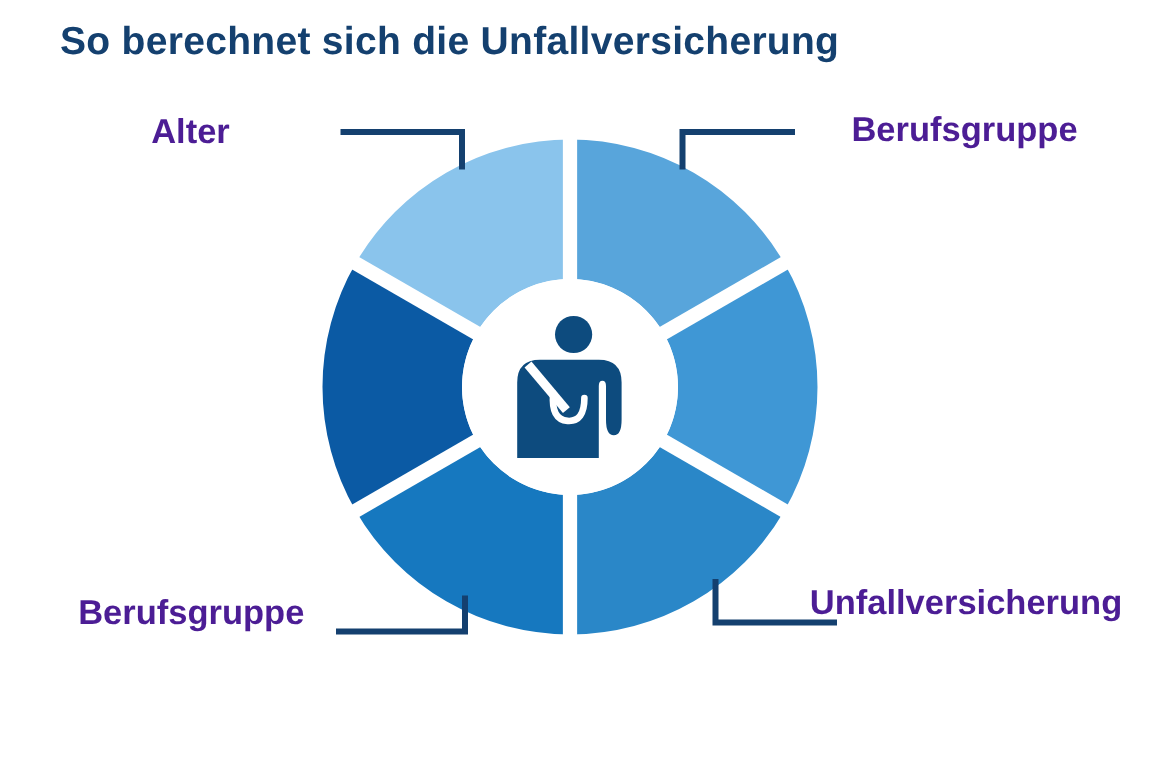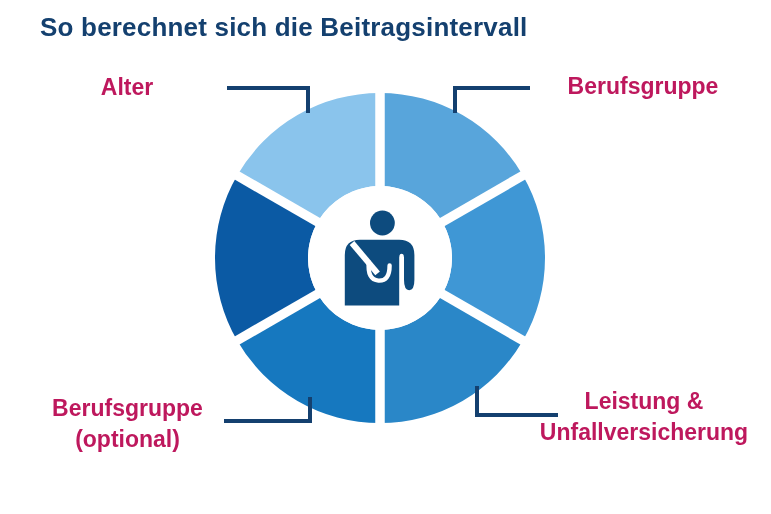--- a/index.html
+++ b/index.html
@@ -10,36 +10,36 @@
     overflow:hidden;
     font-family:"Liberation Sans", sans-serif;
   }
   .page-title{
     position:absolute;left:40px;top:12px;
     font-size:26px;font-weight:bold;color:#14406f;
     letter-spacing:.2px;white-space:nowrap;
   }
   .callout{
     position:absolute;
-    font-size:23px;font-weight:bold;color:#be185d;
+    font-size:23px;font-weight:bold;color:#4c1d95;
     line-height:31px;
   }
   .callout span{display:block;}
   .callout-alter{left:62px;top:72px;width:130px;text-align:center;}
   .callout-beruf{left:528px;top:71px;width:230px;text-align:center;}
   .callout-progression{left:30px;top:393px;width:195px;text-align:center;}
   .callout-leistung{left:528px;top:386px;width:232px;text-align:center;}
   .chart-svg{position:absolute;left:0;top:0;}
 </style>
 </head>
 <body>
 
 <div class="stage">
 
-  <div class="page-title">So berechnet sich die Beitragsintervall</div>
+  <div class="page-title">So berechnet sich die Unfallversicherung</div>
 
   <svg class="chart-svg" id="donut-svg" width="771" height="514" viewBox="0 0 771 514">
       <g>
         <path d="M380 93 A165 165 0 0 1 522.8941916244323 175.5 L442.3538290724796 222 A72 72 0 0 0 380 186 Z" fill="#58a5db"></path>
         <path d="M522.8941916244323 175.5 A165 165 0 0 1 522.8941916244323 340.49999999999994 L442.3538290724796 294 A72 72 0 0 0 442.3538290724796 222 Z" fill="#3f97d5"></path>
         <path d="M522.8941916244323 340.49999999999994 A165 165 0 0 1 380 423 L380 330 A72 72 0 0 0 442.3538290724796 294 Z" fill="#2a87c8"></path>
         <path d="M380 423 A165 165 0 0 1 237.10580837556768 340.50000000000006 L317.6461709275204 294 A72 72 0 0 0 380 330 Z" fill="#1678bf"></path>
         <path d="M237.10580837556768 340.50000000000006 A165 165 0 0 1 237.10580837556762 175.5 L317.6461709275204 222 A72 72 0 0 0 317.6461709275204 294 Z" fill="#0b5aa4"></path>
         <path d="M237.10580837556762 175.5 A165 165 0 0 1 379.99999999999994 93 L380 186 A72 72 0 0 0 317.6461709275204 222 Z" fill="#8ac4ec"></path>
       </g>
@@ -69,21 +69,19 @@
   <div class="callout callout-alter">
     <span>Alter</span>
   </div>
 
   <div class="callout callout-beruf">
     <span>Berufsgruppe</span>
   </div>
 
   <div class="callout callout-progression">
     <span>Berufsgruppe</span>
-    <span>(optional)</span>
   </div>
 
   <div class="callout callout-leistung">
-    <span>Leistung &amp;</span>
     <span>Unfallversicherung</span>
   </div>
 
 </div>
 
 </body></html>

